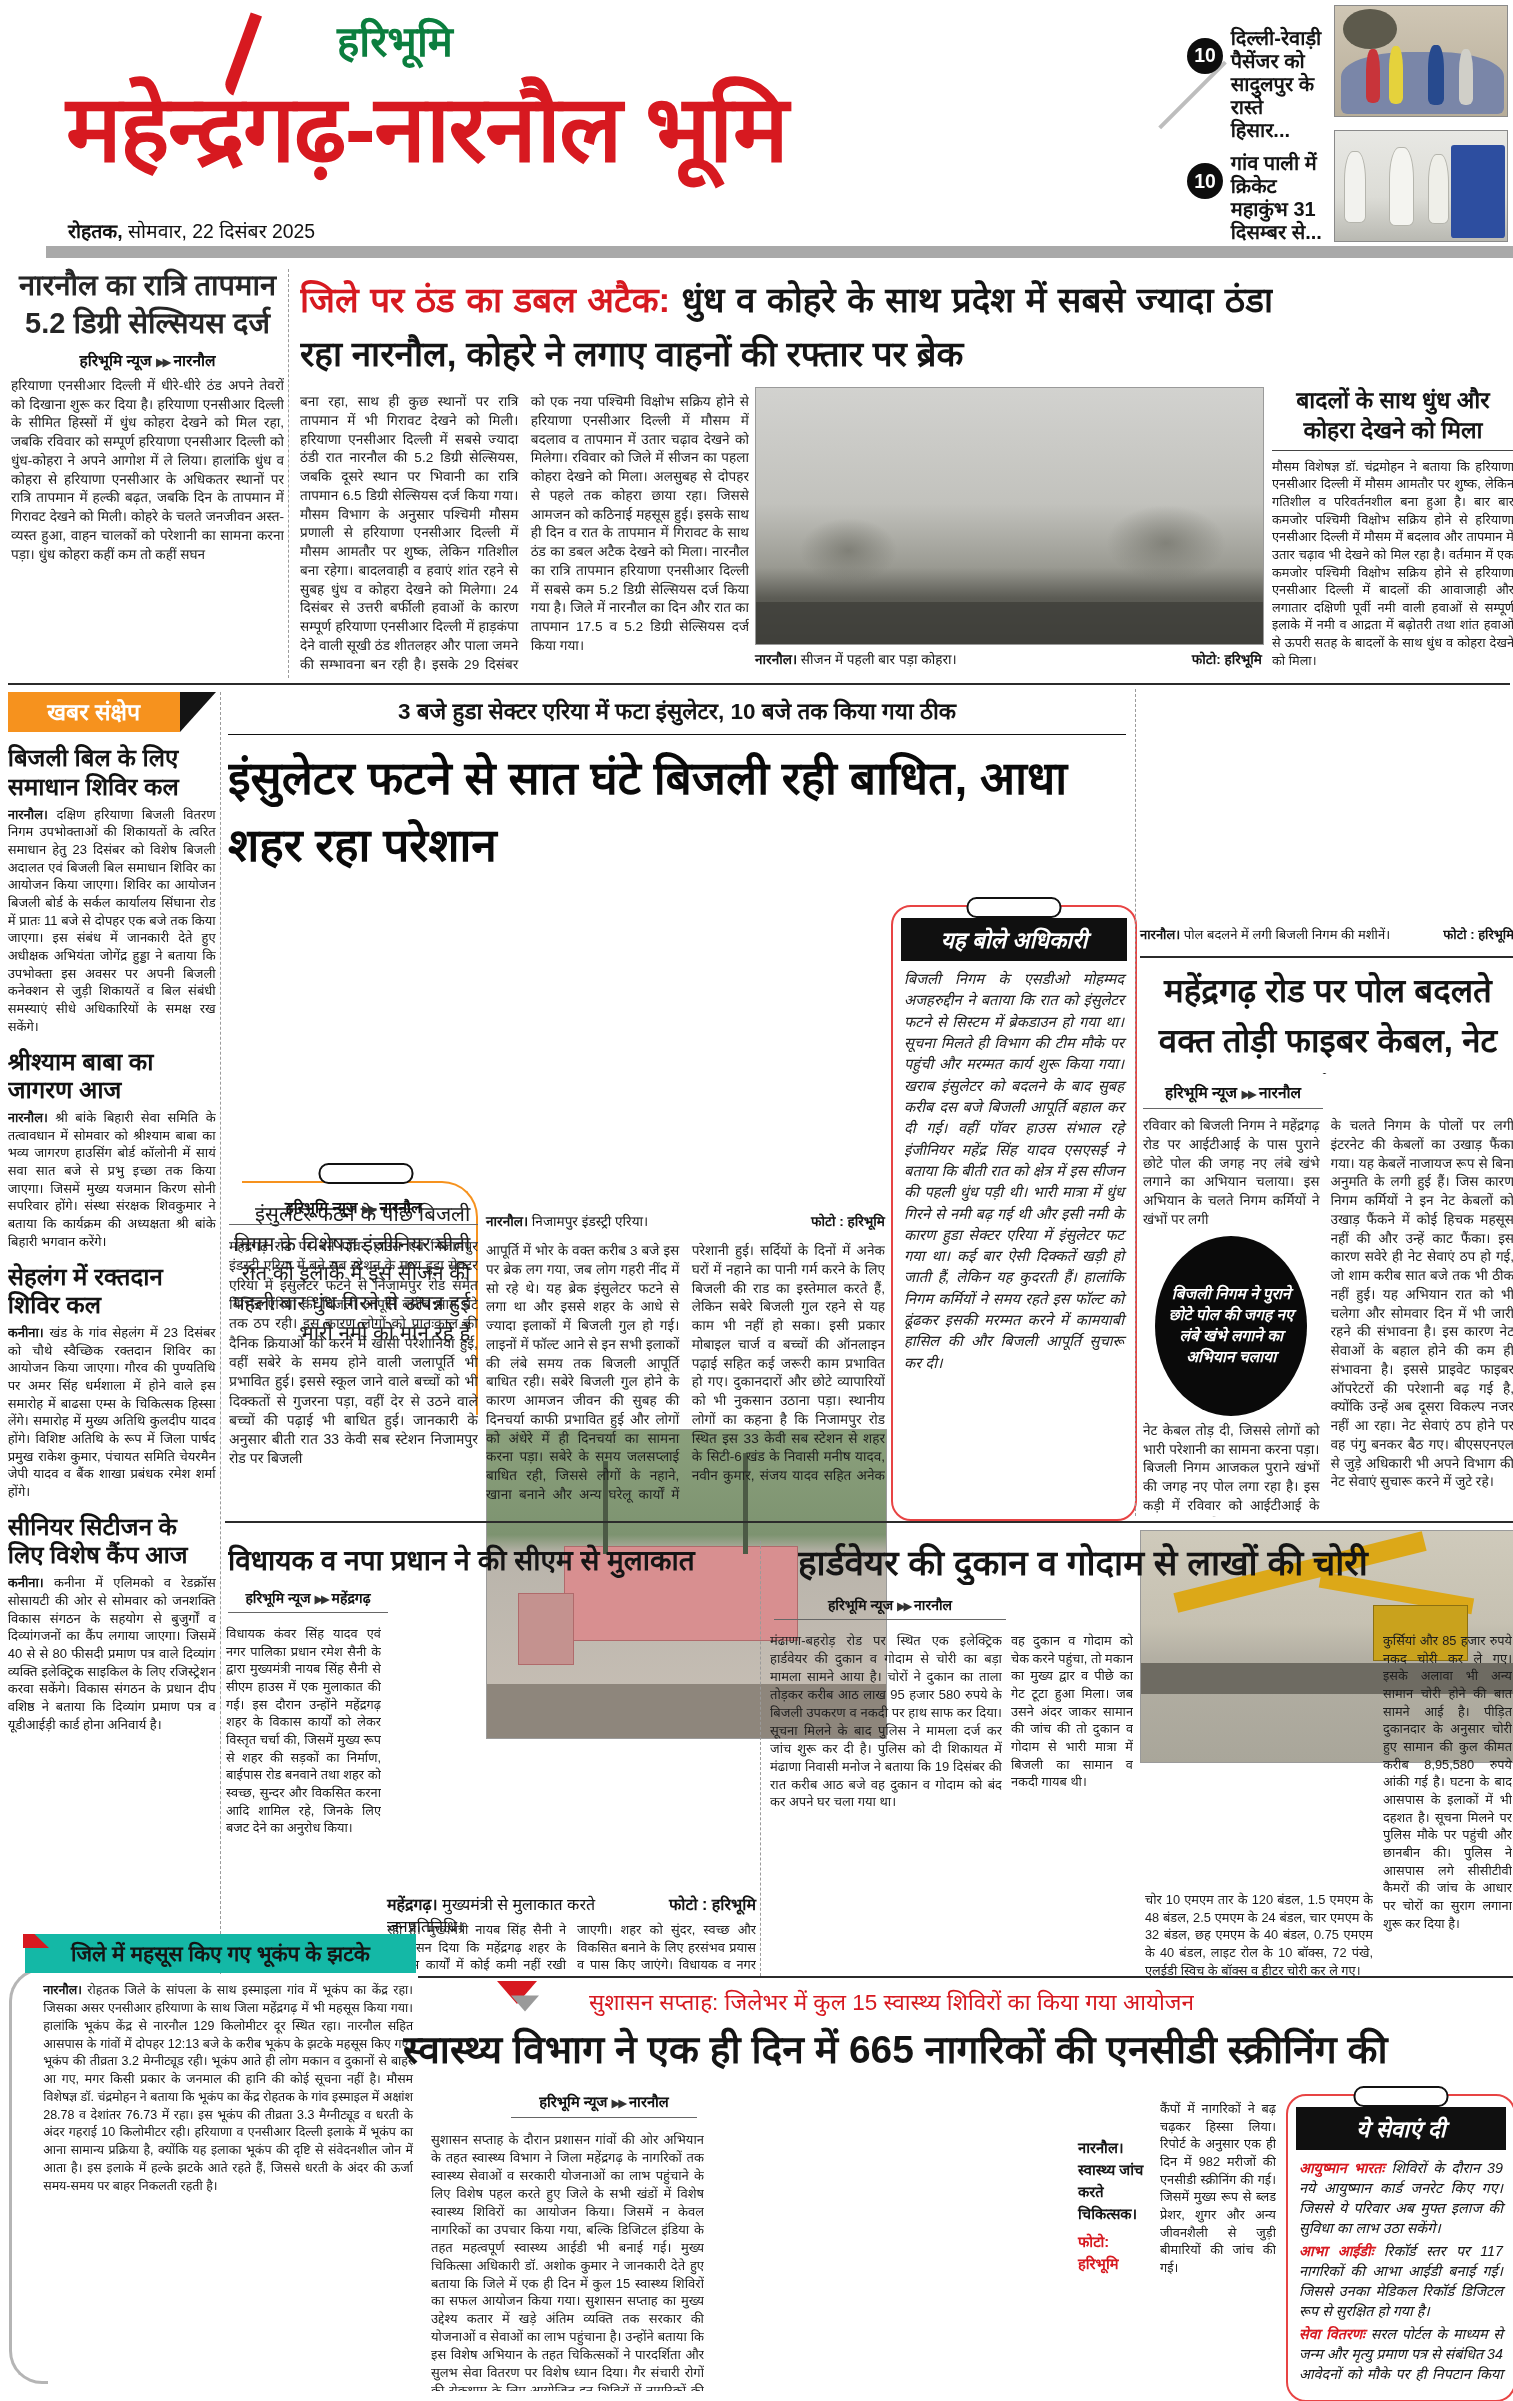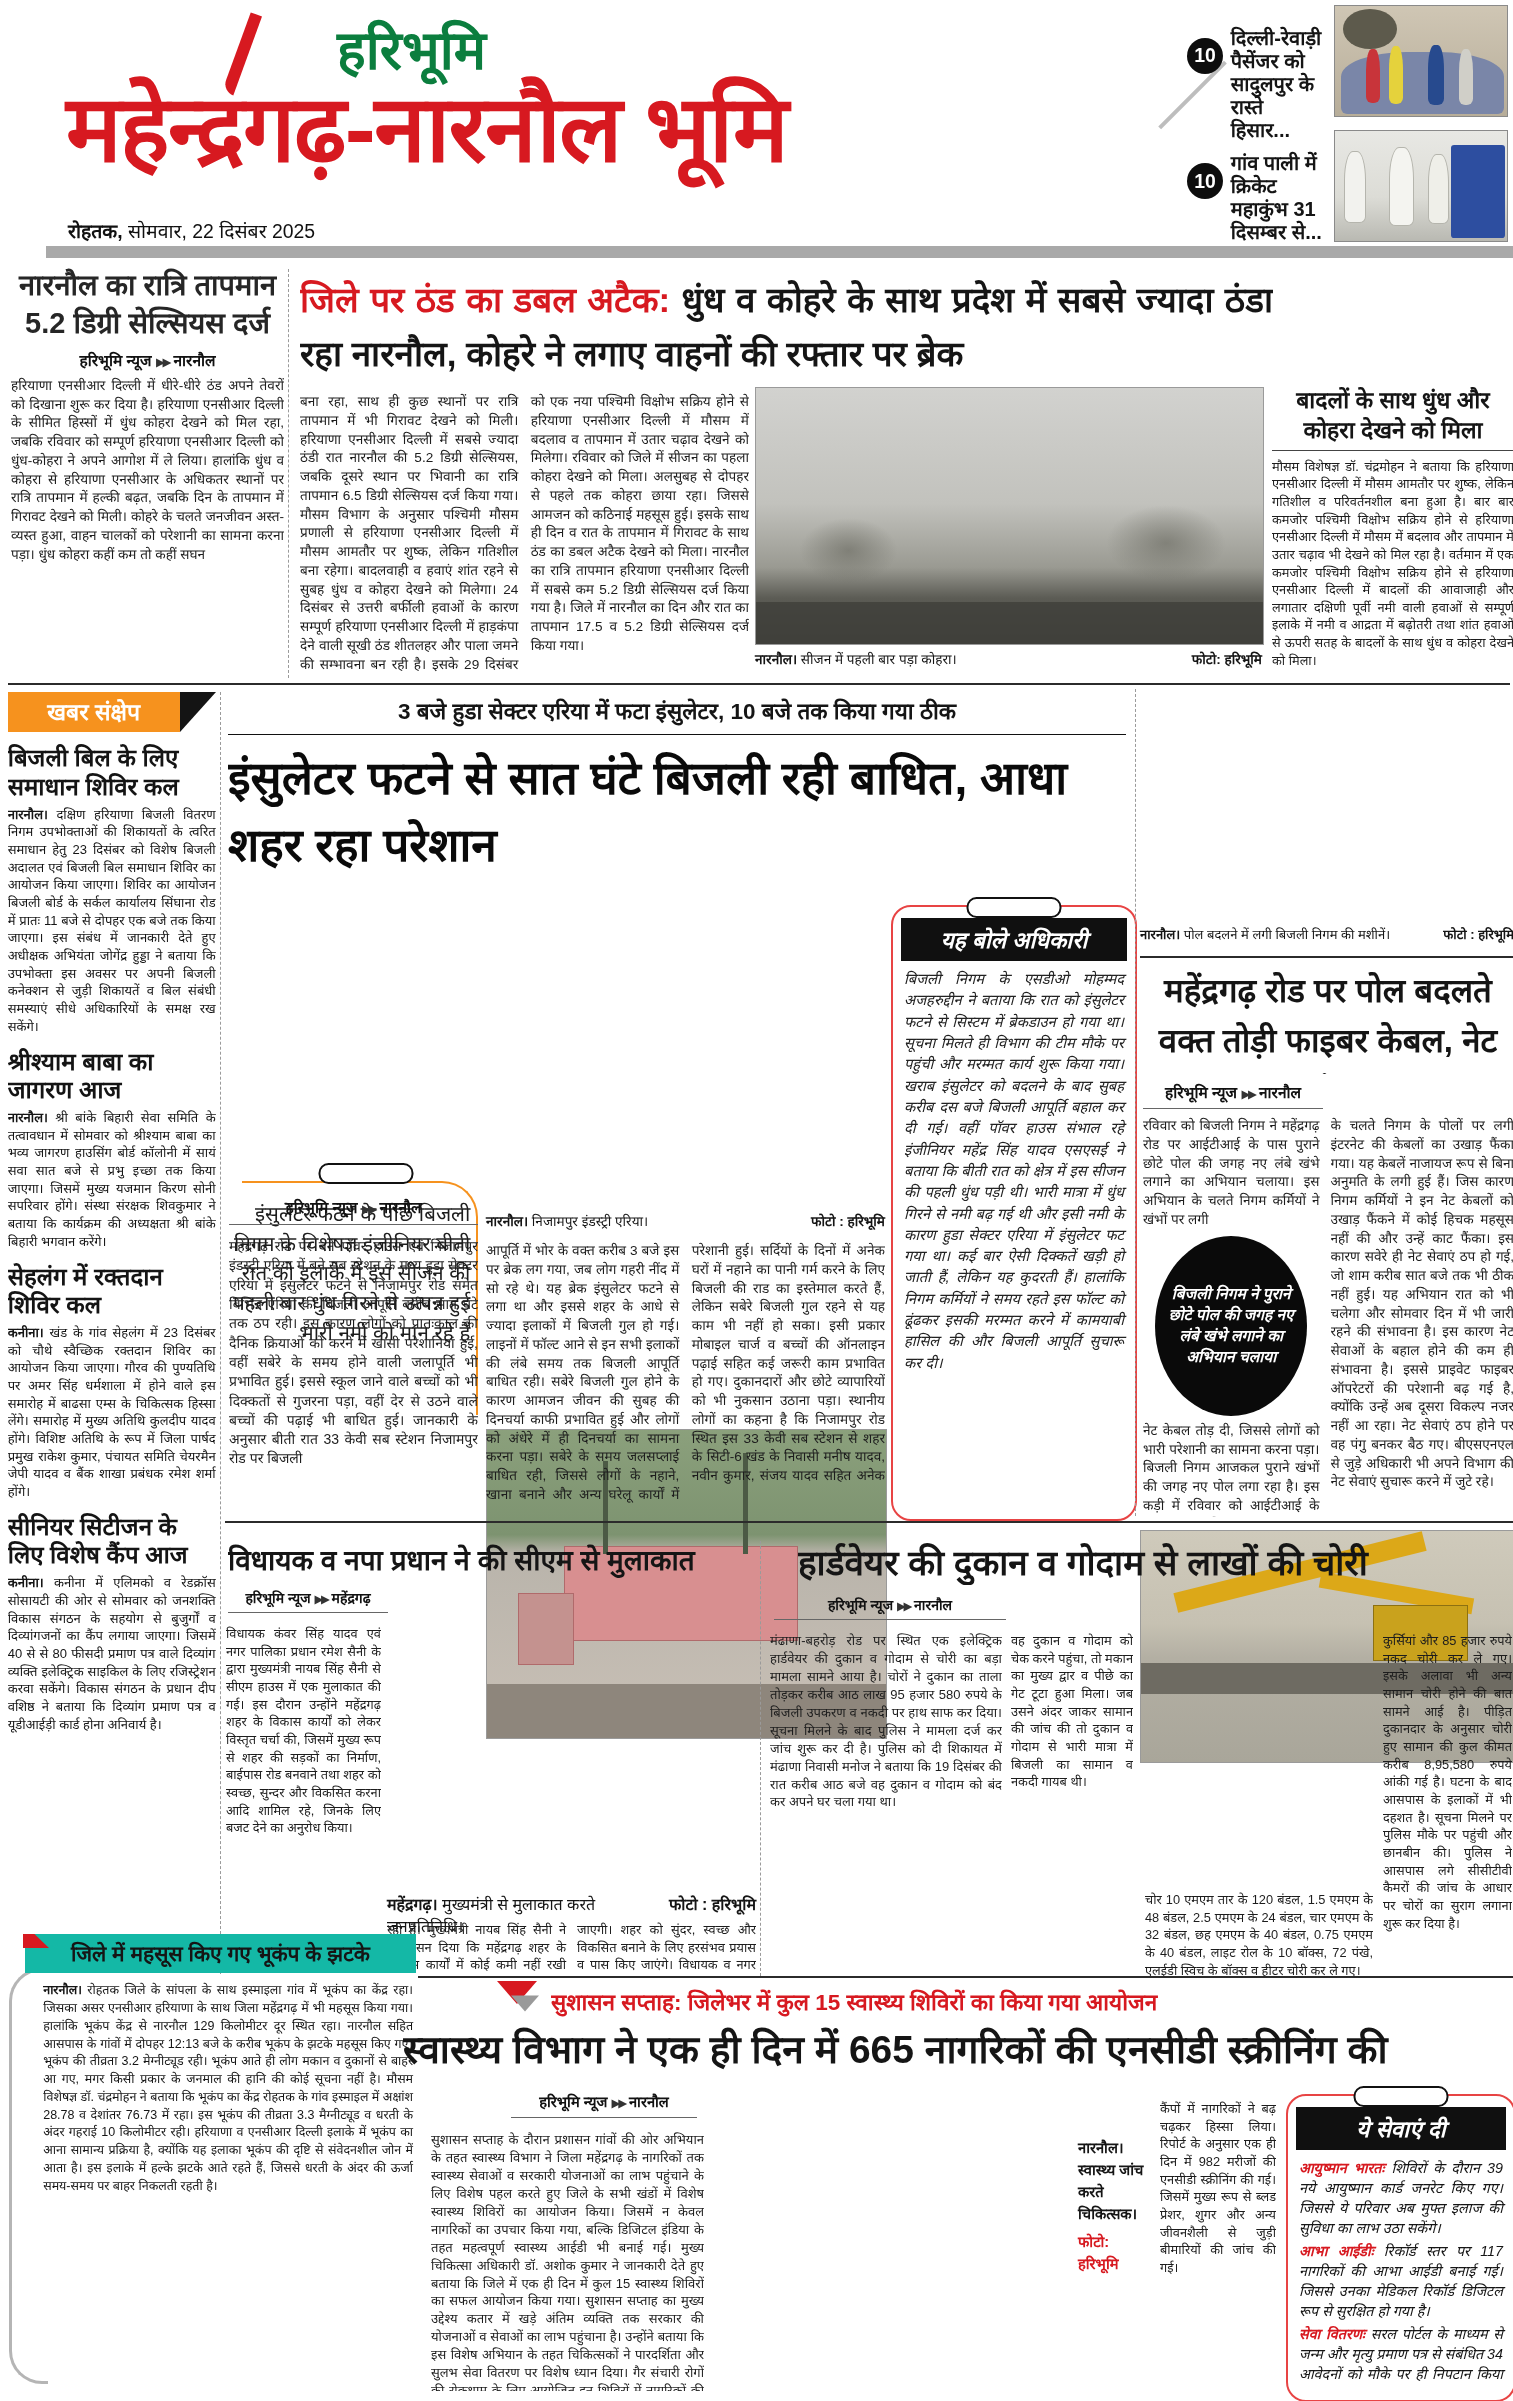--- a/index.html
+++ b/index.html
@@ -9,21 +9,21 @@
   .jt{text-align:justify;}
   .bt{font-size:13.6px;line-height:1.38;color:#1d1d1d;overflow:hidden;text-align:justify;}
   .place{font-weight:bold;}
   .byline{font-weight:bold;font-size:15.5px;text-align:center;color:#111;}
   .byline .arrows{font-size:11.6px;letter-spacing:-2.3px;color:#333;}
   .byline .arrows::before{content:"\25B6\25B6";}
   .rule{border-bottom:1.5px solid #666;}
   .caprow{display:flex;justify-content:space-between;font-size:13.6px;align-items:flex-start;}
   .credit{font-weight:bold;white-space:nowrap;}
   
-  .logo{font-size:54px;font-weight:bold;color:#0b7e3e;}
+  .logo{font-size:42px;font-weight:bold;color:#0b7e3e;}
   .swoosh{width:12.4px;height:84px;background:#d71920;border-radius:0 0 0 54px;transform:rotate(20deg);}
   .title{font-size:93px;font-weight:bold;color:#d71920;white-space:nowrap;letter-spacing:-1.5px;}
   .dateline{font-size:19.4px;color:#111;}
   .graybar{background:#a9a9a9;}
   
   .brief{display:flex;gap:7.7px;}
   .pgcircle{width:36px;height:36px;border-radius:50%;background:#0d0d0d;color:#fff;font-size:19.4px;font-weight:bold;
             display:flex;align-items:center;justify-content:center;flex:0 0 auto;margin-top:33px;}
   .brieftext{width:115px;font-size:20px;font-weight:bold;line-height:1.15;margin-top:22px;}
   .briefphoto{width:172px;height:110px;border:0.8px solid #8a8a8a;position:relative;overflow:hidden;flex:0 0 auto;}
@@ -61,21 +61,21 @@
   .quotewrap{position:relative;}
   .qbracket{position:absolute;right:0;top:7.7px;width:94%;height:232px;border-top:2.3px solid #f6921e;border-right:2.3px solid #f6921e;border-radius:0 36px 0 0;}
   .quotetext{position:relative;font-size:20.5px;line-height:1.45;text-align:right;color:#1d1d1d;padding:26px 7.7px 0 0;}
   .oval{width:152px;height:180px;background:#0a0a0a;border-radius:50%;color:#fff;display:flex;align-items:center;justify-content:center;
         text-align:center;font-weight:bold;font-style:italic;font-size:15.5px;line-height:1.35;padding:7.7px;box-sizing:border-box;margin:6.2px auto;}
   .yellowbanner{position:relative;background:#14b8a6;font-size:21px;font-weight:bold;text-align:center;line-height:39px;height:39px;}
   .yb-tri{position:absolute;left:-1.5px;top:-11px;width:0;height:0;border-bottom:25px solid #d71920;border-right:26px solid transparent;}
   .qk-bracket{position:absolute;left:3.1px;top:34px;width:36px;height:410px;border-left:3.9px solid #b5b5b5;border-top:3.9px solid #b5b5b5;
               border-bottom:3.9px solid #b5b5b5;border-radius:33px 0 0 33px;}
   .quakebody{font-size:12.5px;line-height:1.42;text-align:justify;padding:9.3px 3.1px 0 37px;overflow:hidden;}
-  .kickred{color:#d71920;font-weight:bold;font-size:22.5px;white-space:nowrap;overflow:hidden;}
+  .kickred{color:#d71920;font-weight:normal;font-size:22.5px;white-space:nowrap;overflow:hidden;text-align:right;}
   .tri-down{width:0;height:0;border-left:20px solid transparent;border-right:20px solid transparent;border-top:23px solid #d71920;}
   .tri-down.gray{border-top-color:#9a9a9a;margin-top:-12.4px;margin-left:7.7px;transform:scale(.7);}
   .svc-item{font-style:italic;font-size:14.3px;line-height:1.4;text-align:justify;margin:0 0 3.1px;}
   .svc-label{color:#d71920;font-weight:bold;}
   .vcap{font-size:14.7px;font-weight:bold;line-height:1.5;}
   .vcap .credit-red{color:#d71920;display:block;margin-top:6.2px;}
   .nowrap1{white-space:nowrap;overflow:hidden;}
 </style>
 </head>
 <body>

